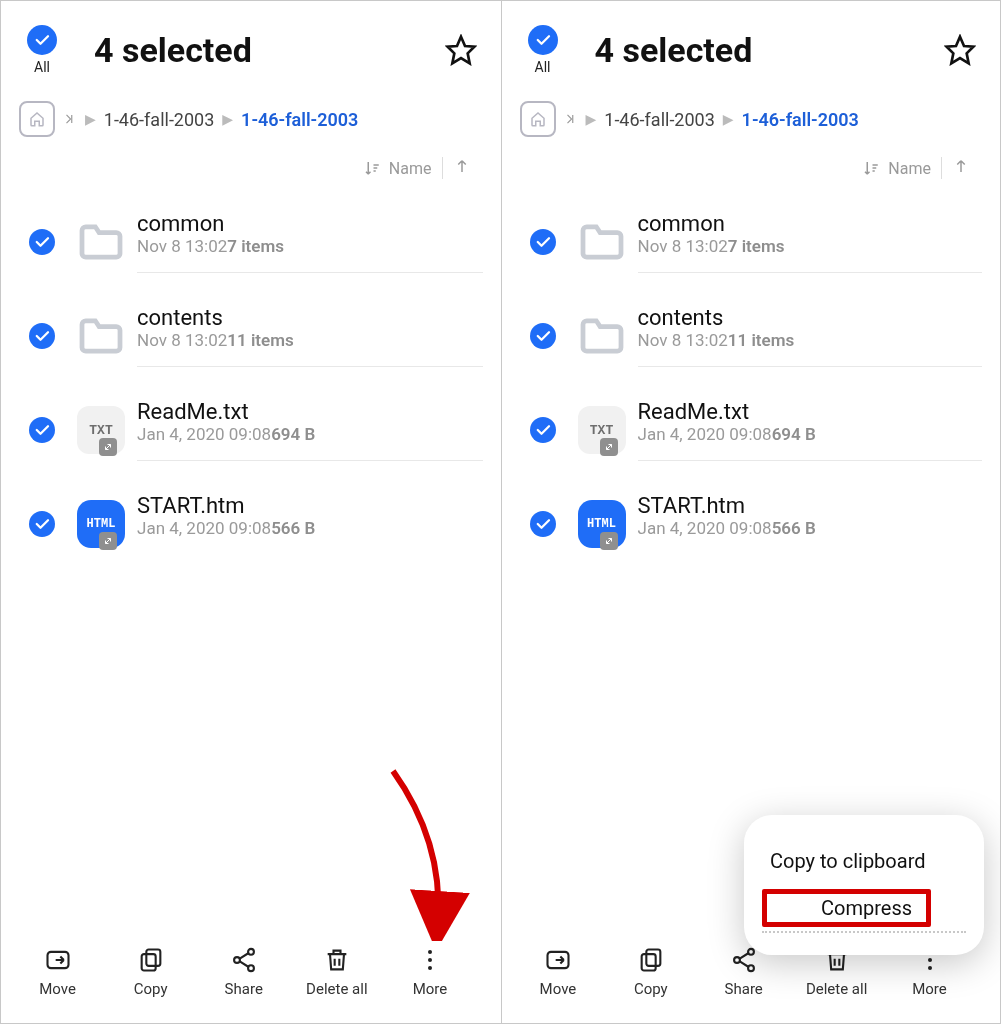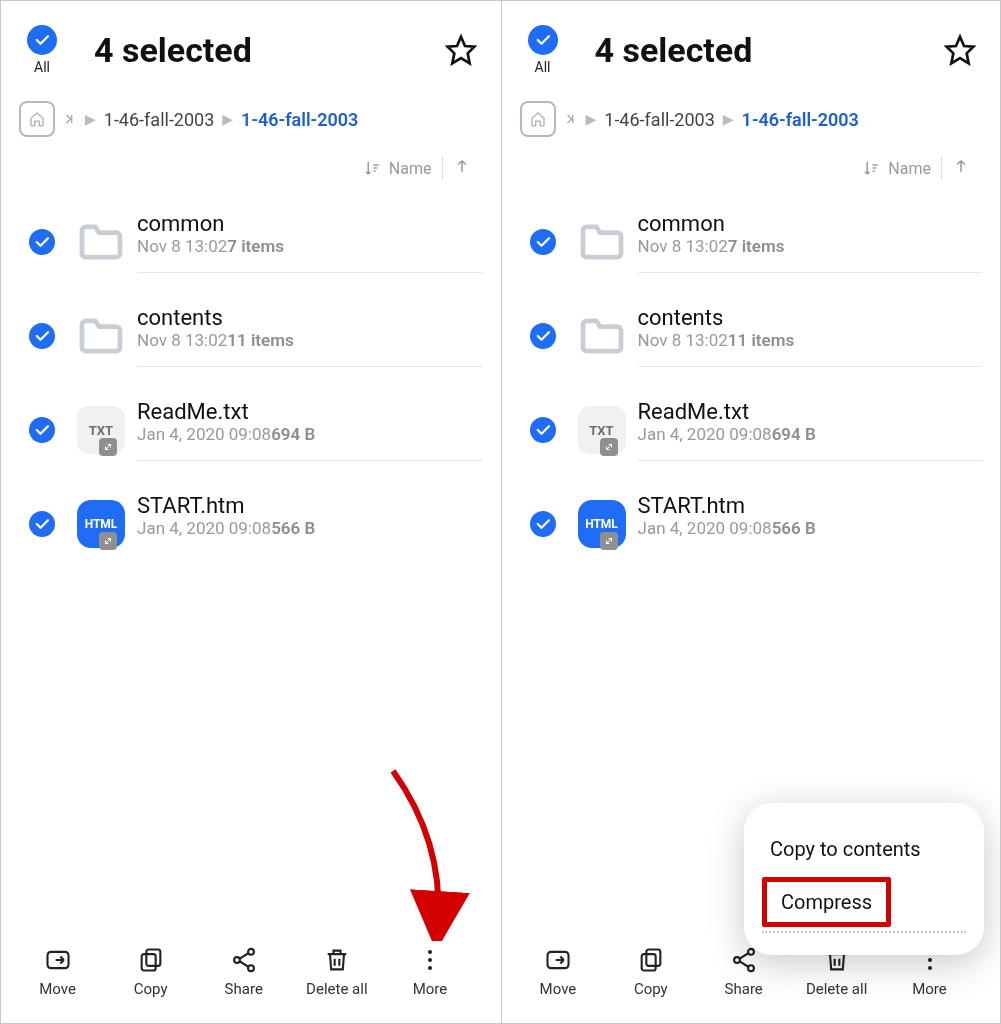--- a/index.html
+++ b/index.html
@@ -95,20 +95,21 @@
     display:flex;
     align-items:center;
     padding: 16px 0;
   }
   .row + .row .row-content { border-top: none; }
   .row-check { width:46px; display:flex; justify-content:center; }
   .row-icon {
     width:72px;
     display:flex; align-items:flex-end; justify-content:center;
     position:relative;
+    font-family:Liberation Mono, monospace;
   }
   .folder-svg { width:46px; height:38px; fill:none; stroke:#c9cdd4; stroke-width:2.5; }
   .txt-icon {
     width:48px; height:48px; border-radius:12px;
     background:#f1f1f1;
     display:flex; align-items:center; justify-content:center;
     color:#6e6e6e; font-weight:700; font-size:13px;
     position:relative;
   }
   .html-icon {
@@ -189,21 +190,21 @@
   .popup-sep {
     margin: 4px 18px;
     border-top: 2px dotted #c8c8c8;
   }
   .highlight-box {
     border: 5px solid #d40000;
     border-radius:2px;
     margin: 0 18px;
     display:inline-block;
   }
-  .highlight-box .popup-item { padding: 8px 14px; }
+  .highlight-box .popup-item { padding: 2px 14px; margin-left: 40px; }
 </style>
 </head>
 <body>
 
 <div class="pane">
 
   <div class="header">
     <div class="all-col">
       <div class="check-circle">
         <svg viewBox="0 0 24 24">
@@ -589,20 +590,20 @@
       <div class="dots">
           <span></span>
           <span></span>
           <span></span>
         </div>
       <span>More</span>
     </div>
   </div>
 
   <div class="popup">
-    <div class="popup-item">Copy to contents</div>
+    <div class="popup-item">Copy to clipboard</div>
     <div class="highlight-box">
       <div class="popup-item">Compress</div>
     </div>
     <div class="popup-sep"></div>
   </div>
 
 </div>
 
 </body></html>

